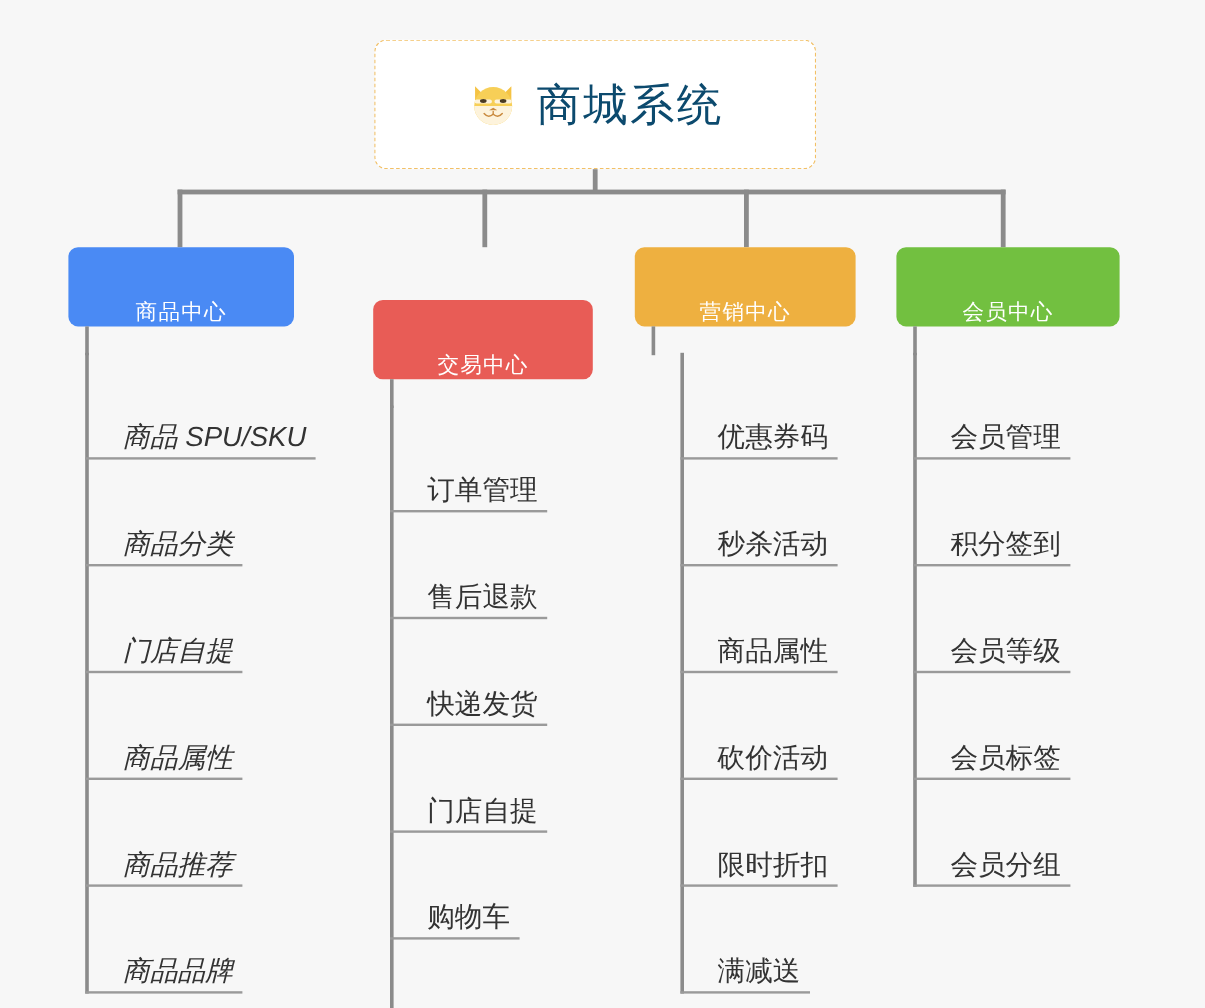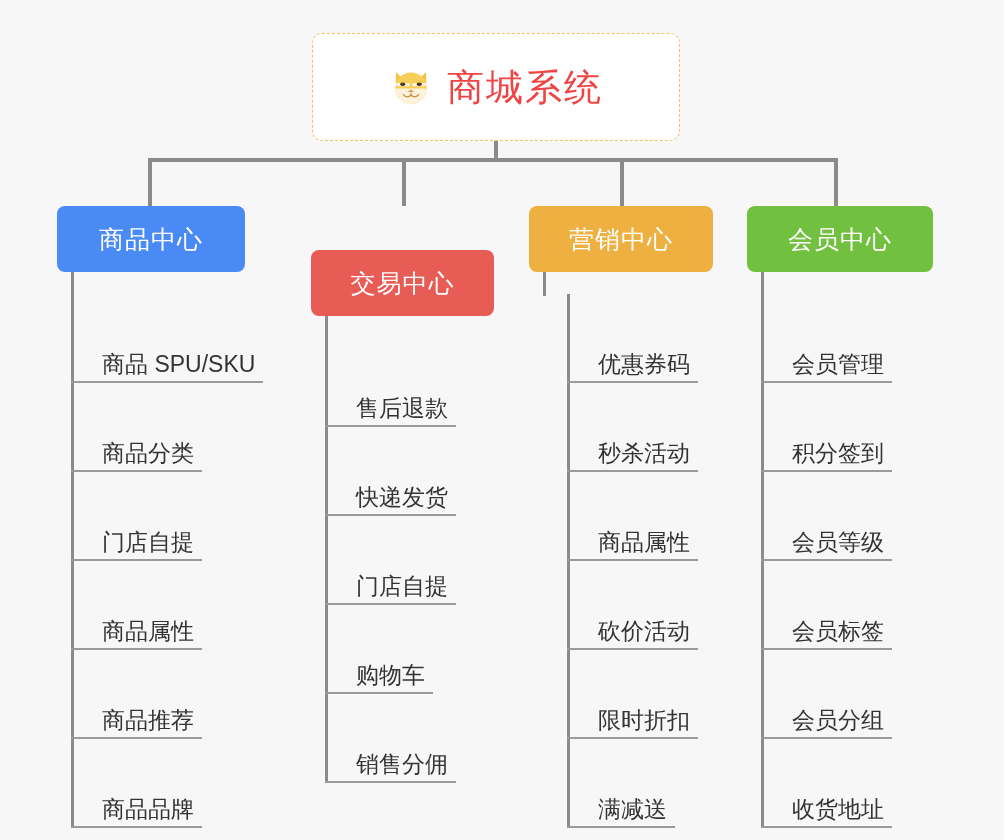--- a/index.html
+++ b/index.html
@@ -85,24 +85,24 @@
   .col-0 { left: 57px;  width: 250px; }
   .col-1 { left: 311px; width: 226px; margin-top: 44px; }
   .col-2 { left: 529px; width: 222px; }
   .col-3 { left: 747px; width: 220px; }
 
   .cat-header {
     box-sizing: border-box;
     height: 66px;
     border-radius: 8px;
     display: flex;
-    align-items: center;
+    align-items: flex-end;
     justify-content: center;
     color: #ffffff;
-    font-size: 25px;
+    font-size: 18px;
     letter-spacing: 1px;
     white-space: nowrap;
   }
   .hdr-0 { width: 188px; }
   .hdr-1 { width: 183px; }
   .hdr-2 { width: 184px; }
   .hdr-3 { width: 186px; }
 
   
   .cat-stem {
@@ -162,36 +162,36 @@
       <path d="M9 34 a23 23 0 0 0 46 0 Z" fill="#fdf3dc"></path>
       <path d="M12 26 h16 a2 2 0 0 1 0 5 h-16 a2 2 0 0 1 0 -5 Z" fill="#fdf3dc"></path>
       <path d="M36 26 h16 a2 2 0 0 1 0 5 h-16 a2 2 0 0 1 0 -5 Z" fill="#fdf3dc"></path>
       <ellipse cx="20" cy="28" rx="4" ry="2.4" fill="#4a3a22"></ellipse>
       <ellipse cx="44" cy="28" rx="4" ry="2.4" fill="#4a3a22"></ellipse>
       <path d="M32 36 l-5 3 h10 Z" fill="#c98a3e"></path>
       <path d="M32 40 v4" stroke="#c98a3e" stroke-width="1.6" fill="none"></path>
       <path d="M32 44 q-6 5 -11 -1" stroke="#c98a3e" stroke-width="1.8" fill="none" stroke-linecap="round"></path>
       <path d="M32 44 q6 5 11 -1" stroke="#c98a3e" stroke-width="1.8" fill="none" stroke-linecap="round"></path>
     </svg>
-    <span class="root-title" style="color: #ef4444;">商城系统</span>
+    <span class="root-title" style="color: #0c4a6e;">商城系统</span>
   </div>
 
   <div class="conn stem-root" style="background: rgb(139, 139, 139);"></div>
   <div class="conn bus" style="background: rgb(139, 139, 139);"></div>
   <div class="conn drop drop-0" style="background: rgb(139, 139, 139);"></div>
   <div class="conn drop drop-1" style="background: rgb(139, 139, 139);"></div>
   <div class="conn drop drop-2" style="background: rgb(139, 139, 139);"></div>
   <div class="conn drop drop-3" style="background: rgb(139, 139, 139);"></div>
 
   <div class="column col-0">
     <div class="cat-header hdr-0" style="background: rgb(74, 138, 244);">
       <span>商品中心</span>
     </div>
     <div class="cat-stem" style="background: rgb(139, 139, 139);"></div>
-    <ul class="leaf-list" style="border-left-color: rgb(139, 139, 139);">
+    <ul class="leaf-list" style="border-left-color: rgb(139, 139, 139); font-style: italic;">
       <li class="leaf-item">
         <span class="leaf-label">商品 SPU/SKU</span>
         <span class="leaf-underline" style="width: 192px; background: rgb(154, 154, 154);"></span>
       </li>
       <li class="leaf-item">
         <span class="leaf-label">商品分类</span>
         <span class="leaf-underline" style="width: 131px; background: rgb(154, 154, 154);"></span>
       </li>
       <li class="leaf-item">
         <span class="leaf-label">门店自提</span>
@@ -212,20 +212,24 @@
     </ul>
   </div>
 
   <div class="column col-1">
     <div class="cat-header hdr-1" style="background: rgb(232, 92, 86);">
       <span>交易中心</span>
     </div>
     <div class="cat-stem" style="background: rgb(139, 139, 139);"></div>
     <ul class="leaf-list" style="border-left-color: rgb(139, 139, 139);">
       <li class="leaf-item">
+        <span class="leaf-label">订单管理</span>
+        <span class="leaf-underline" style="width: 131px; background: rgb(154, 154, 154);"></span>
+      </li>
+      <li class="leaf-item">
         <span class="leaf-label">售后退款</span>
         <span class="leaf-underline" style="width: 131px; background: rgb(154, 154, 154);"></span>
       </li>
       <li class="leaf-item">
         <span class="leaf-label">快递发货</span>
         <span class="leaf-underline" style="width: 131px; background: rgb(154, 154, 154);"></span>
       </li>
       <li class="leaf-item">
         <span class="leaf-label">门店自提</span>
         <span class="leaf-underline" style="width: 131px; background: rgb(154, 154, 154);"></span>
@@ -293,20 +297,16 @@
         <span class="leaf-underline" style="width: 131px; background: rgb(154, 154, 154);"></span>
       </li>
       <li class="leaf-item">
         <span class="leaf-label">会员标签</span>
         <span class="leaf-underline" style="width: 131px; background: rgb(154, 154, 154);"></span>
       </li>
       <li class="leaf-item">
         <span class="leaf-label">会员分组</span>
         <span class="leaf-underline" style="width: 131px; background: rgb(154, 154, 154);"></span>
       </li>
-      <li class="leaf-item">
-        <span class="leaf-label">收货地址</span>
-        <span class="leaf-underline" style="width: 131px; background: rgb(154, 154, 154);"></span>
-      </li>
     </ul>
   </div>
 
 </div>
 
 </body></html>

